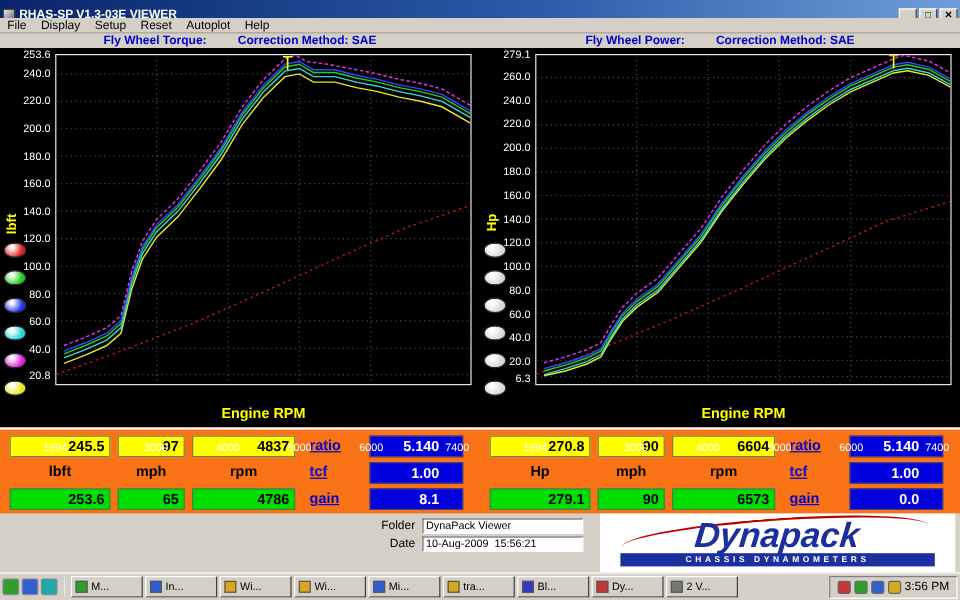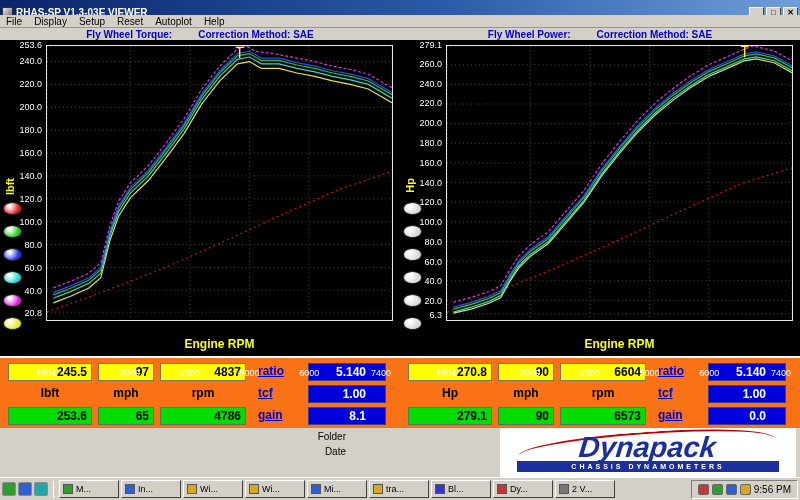--- a/index.html
+++ b/index.html
@@ -52,21 +52,21 @@
   .cell { font-size:12px; font-weight:bold; line-height:16px; }
   .cell-yellow { background:#ffff00; border:1px solid #7a7a52; text-align:right; padding-right:4px; }
   .cell-green  { background:#00dd00; border:1px solid #4f7a4f; text-align:right; padding-right:4px; }
   .cell-blue   { background:#0000dd; border:1px solid #404080; color:#ffffff; text-align:right; padding-right:19px; }
   .cell-unit   { text-align:center; color:#000; }
   .cell-side   { color:#0000cc; padding-left:6px;text-decoration:underline; }
 
   
   .footer { position:absolute; left:0; top:428px; width:800px; height:49px; background:#d4d0c8; }
   .fields { position:absolute; left:306px; top:3px; display:flex; flex-direction:column; gap:1px; }
-  .field-row { display:flex; align-items:center; gap:6px; height:14px;flex-direction:column; }
+  .field-row { display:flex; align-items:center; gap:6px; height:14px; }
   .field-label { width:40px; text-align:right; font-size:10px; color:#000; }
   .field-input { width:134px; height:13px; background:#fff; border:1px solid;
     border-color:#6a6a6a #fff #fff #6a6a6a; font-size:9px; padding:0 2px;
     font-family:"Liberation Sans", sans-serif; }
   .logo { position:absolute; left:500px; top:0; width:296px; height:49px; background:#fff;
     display:flex; flex-direction:column; align-items:center; justify-content:center; overflow:hidden; }
   .swoosh { position:absolute; left:18px; top:4px; width:256px; height:30px;
     border-top:2px solid #c00000; border-radius:50%; transform:rotate(-4deg); }
   .brand { font-style:italic; font-weight:bold; font-size:29px; line-height:28px;
     color:#1b2f9e; transform:skewX(-6deg); }
@@ -294,23 +294,25 @@
         <div class="cell cell-side">gain</div>
         <div class="cell cell-blue">0.0</div>
       </div>
   </div>
 </div>
 
 <div class="footer">
   <div class="fields">
     <div class="field-row">
       <div class="field-label">Folder</div>
+      <input class="field-input" value="DynaPack Viewer" style="">
     </div>
     <div class="field-row">
       <div class="field-label">Date</div>
+      <input class="field-input" value="10-Aug-2009  15:56:21" style="">
     </div>
   </div>
   <div class="logo">
     <div class="swoosh"></div>
     <div class="brand">Dynapack</div>
     <div class="tagline-bar">CHASSIS  DYNAMOMETERS</div>
   </div>
 </div>
 
 <div class="taskbar">
@@ -358,15 +360,15 @@
         <span>2 V...</span>
       </div>
     </div>
   <div class="tray">
     <div style="display:flex;gap:3px">
         <div class="tray-ico" style="background: rgb(200, 53, 53);"></div>
         <div class="tray-ico" style="background: rgb(47, 158, 47);"></div>
         <div class="tray-ico" style="background: rgb(47, 95, 208);"></div>
         <div class="tray-ico" style="background: rgb(216, 168, 32);"></div>
       </div>
-    <span>9:56 PM</span>
+    <span>3:56 PM</span>
   </div>
 </div>
 
 </body></html>

